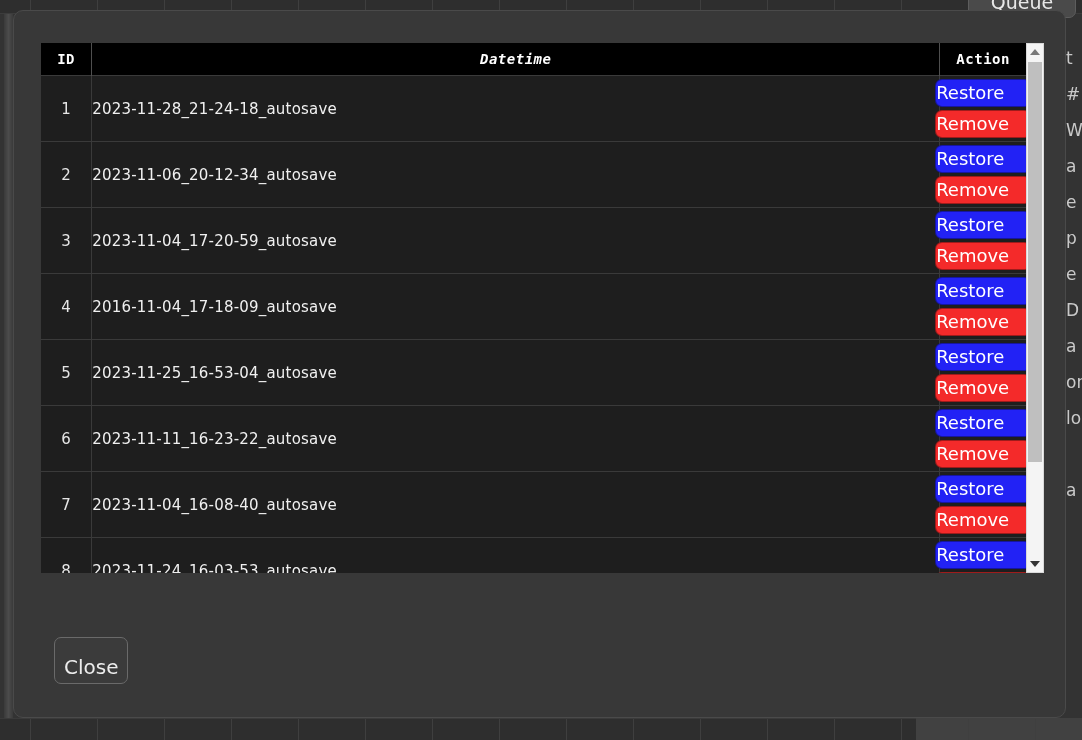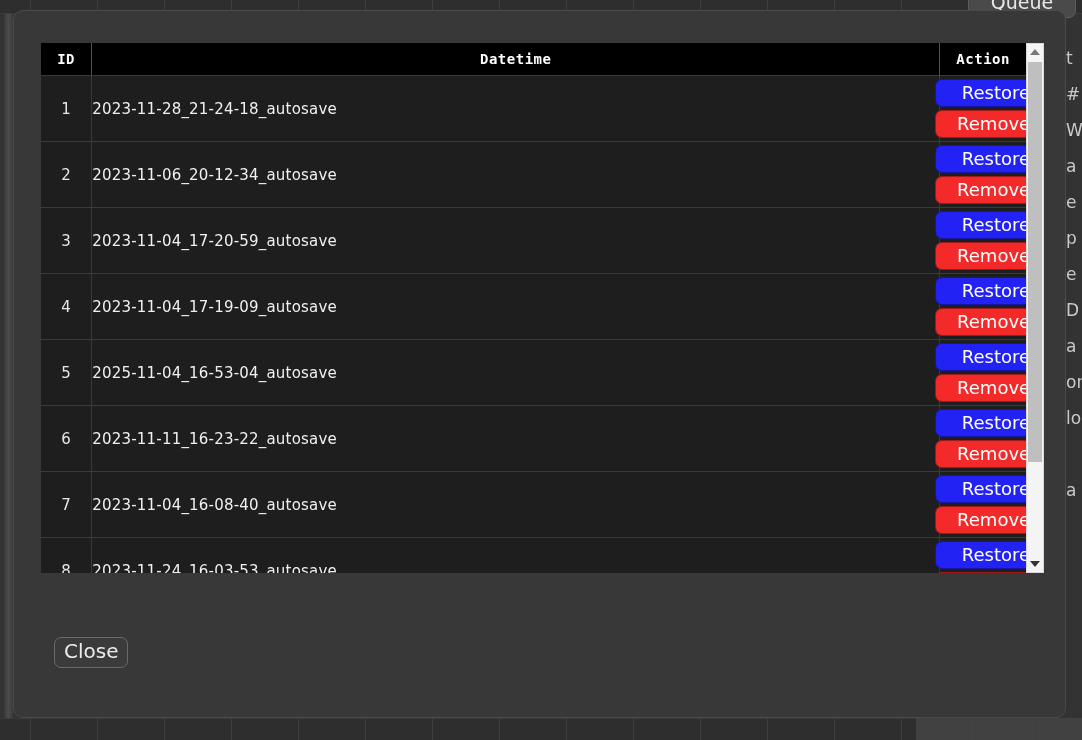--- a/index.html
+++ b/index.html
@@ -128,21 +128,21 @@
     font-weight: bold;
     font-size: 14px;
     letter-spacing: 0.5px;
     height: 26px;
     border-right: 1px solid #4f4f4f;
     text-align: center;
     padding: 8px;
   }
   table.snap-table thead th:last-child { border-right: none; }
   .col-id    { width: 50px; }
-  .col-dt    { width: 836px; }
+  .col-dt    { width: 836px; font-style: italic; }
   .col-act   { width: 85px; }
 
   table.snap-table tbody td {
     background: #1e1e1e;
     border-top: 1px solid #3a3a3a;
     border-right: 1px solid #3a3a3a;
     height: 66px;
     padding: 0;
     vertical-align: middle;
   }
@@ -173,21 +173,21 @@
     padding: 2px 0;
   }
   .btn-restore, .btn-remove {
     width: 96px;
     height: 28px;
     line-height: 26px;
     border-radius: 7px;
     font-family: "DejaVu Sans", sans-serif;
     font-size: 18px;
     color: #ffffff;
-    text-align: right;
+    text-align: left;
     cursor: pointer;
     border: 1px solid rgba(0,0,0,0.35);
     user-select: none;
   }
   .btn-restore { background: #2222f5; }
   .btn-remove  { background: #f42a2a; }
 
   
   .vscroll {
     position: relative;
@@ -237,21 +237,21 @@
     display: flex;
     gap: 4px;
   }
   .footer-btn {
     background: #3b3b3b;
     border: 1px solid #6a6a6a;
     border-radius: 7px;
     color: #ececec;
     font-family: "DejaVu Sans", sans-serif;
     font-size: 20px;
-    padding: 2px 9px 4px 9px;
+    padding: 18px 9px 4px 9px;
     cursor: pointer;
     user-select: none;
     line-height: 1.15;
   }
 </style>
 </head>
 <body>
 
 <div id="backdrop">
   <div class="bg-topbar" id="bg-topbar">
@@ -352,31 +352,31 @@
               <td class="cell-dt">2023-11-04_17-20-59_autosave</td>
               <td class="cell-act">
                 <div class="act-wrap">
                   <div class="btn-restore">Restore</div>
                   <div class="btn-remove">Remove</div>
                 </div>
               </td>
             </tr>
             <tr>
               <td class="cell-id">4</td>
-              <td class="cell-dt">2023-11-04_17-19-09_autosave</td>
+              <td class="cell-dt">2016-11-04_17-18-09_autosave</td>
               <td class="cell-act">
                 <div class="act-wrap">
                   <div class="btn-restore">Restore</div>
                   <div class="btn-remove">Remove</div>
                 </div>
               </td>
             </tr>
             <tr>
               <td class="cell-id">5</td>
-              <td class="cell-dt">2025-11-04_16-53-04_autosave</td>
+              <td class="cell-dt">2023-11-25_16-53-04_autosave</td>
               <td class="cell-act">
                 <div class="act-wrap">
                   <div class="btn-restore">Restore</div>
                   <div class="btn-remove">Remove</div>
                 </div>
               </td>
             </tr>
             <tr>
               <td class="cell-id">6</td>
               <td class="cell-dt">2023-11-11_16-23-22_autosave</td>

